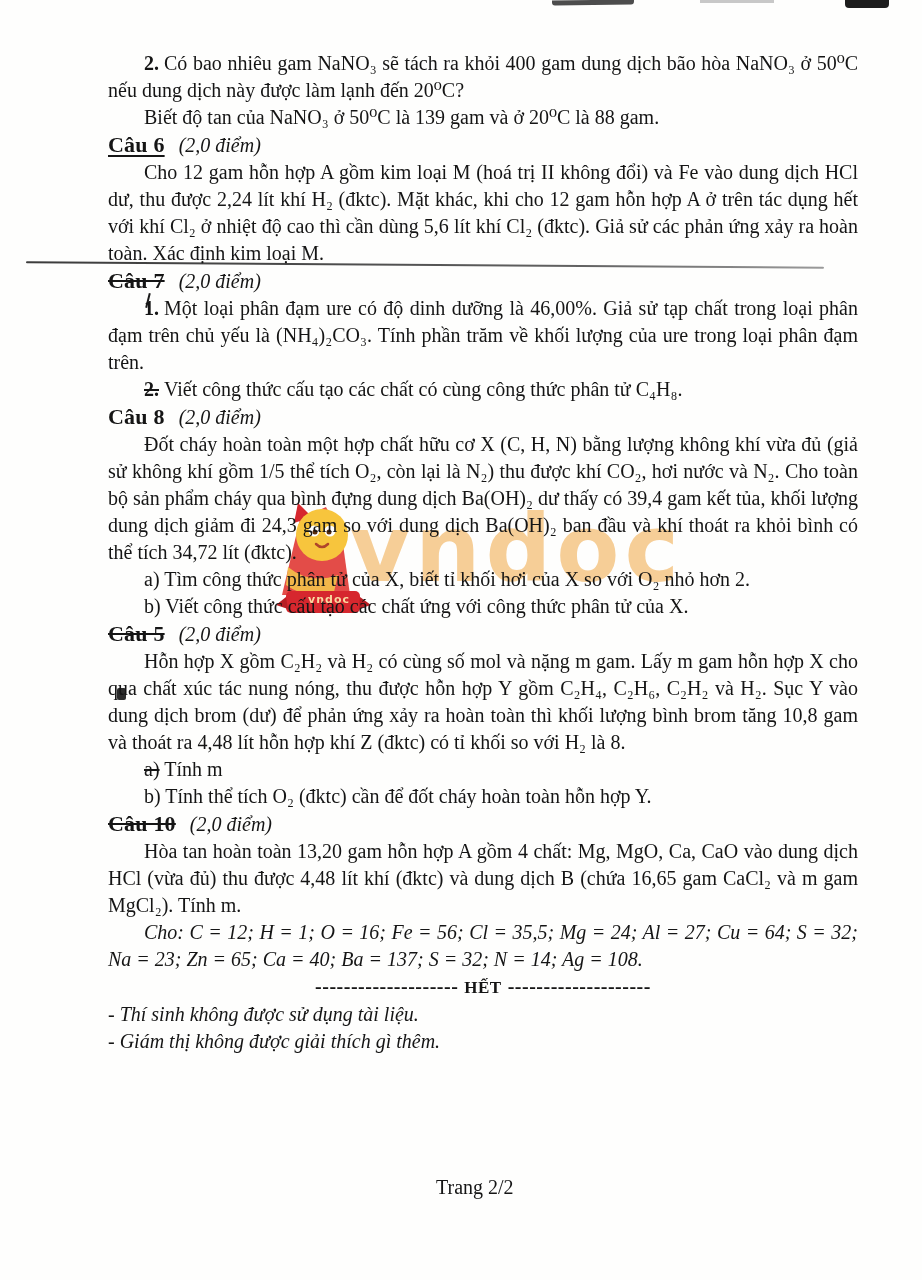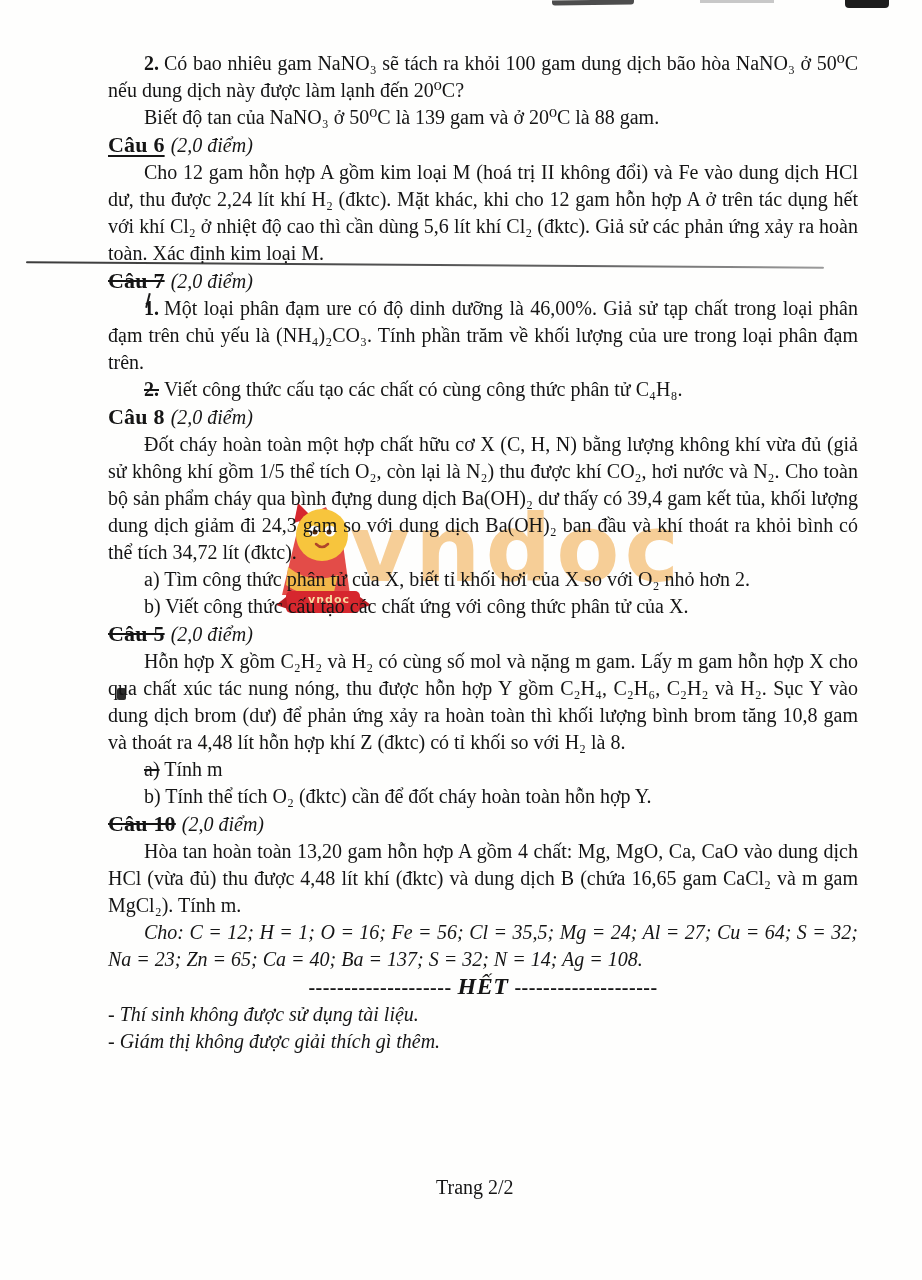--- a/index.html
+++ b/index.html
@@ -29,27 +29,27 @@
     font-family:"DejaVu Sans",sans-serif; font-weight:700; font-size:11px; color:#f9d9a0; letter-spacing:1px; }
 
   
   .content { position:absolute; left:108px; top:50px; width:750px; z-index:2; font-size:20px; line-height:27px; }
   .content p { margin:0; text-align:justify; }
   .indent { text-indent:36px; }
   .heading { margin-left:28px; margin-top:12px; margin-bottom:1px; text-align:left !important; }
   .q-label { font-weight:bold; font-size:22px; letter-spacing:.2px; }
   .q-label.u { text-decoration:underline; text-decoration-thickness:2px; text-underline-offset:3px; }
   .q-label.struck { text-decoration:line-through; text-decoration-thickness:2px; }
-  .points { font-style:italic; margin-left:6px; }
+  .points { font-style:italic; margin-left:14px; }
   .bnum { font-weight:bold; margin-right:5px; }
   .bnum.struck, .pletter.struck { text-decoration:line-through; text-decoration-thickness:2px; }
   .part { text-indent:36px; text-align:left !important; }
   .atomic { font-style:italic; text-indent:36px; margin-top:24px; }
   .het-line { text-align:center !important; font-weight:bold; margin-top:3px; letter-spacing:.5px; }
-  .het-word { margin:0 6px; font-size:24px;font-style:italic; }
+  .het-word { margin:0 6px; font-size:17px; }
   .note { font-style:italic; margin-left:44px; text-align:left !important; }
   .note-first { margin-top:6px; }
   .page-footer { position:absolute; top:1176px; left:436px; z-index:2; font-size:20px; }
 </style>
 </head>
 <body>
 
 <div class="page">
 
   <div class="smudge smudge-a"></div>
@@ -73,21 +73,21 @@
       <rect x="18" y="94" width="74" height="22" rx="5" fill="#d6272e"></rect>
       <path d="M18 100 l-10 8 l12 4 Z" fill="#b71e24"></path>
       <path d="M92 100 l11 8 l-12 4 Z" fill="#b71e24"></path>
     </svg>
   </div>
   <div class="watermark wm-ribbon-label">vndoc</div>
   <div class="watermark wm-text">vndoc</div>
 
   <div class="content">
 
-    <p class="indent"><b class="bnum">2.</b><span>Có bao nhiêu gam NaNO₃ sẽ tách ra khỏi 100 gam dung dịch bão hòa NaNO₃ ở 50⁰C nếu dung dịch này được làm lạnh đến 20⁰C?</span></p>
+    <p class="indent"><b class="bnum">2.</b><span>Có bao nhiêu gam NaNO₃ sẽ tách ra khỏi 400 gam dung dịch bão hòa NaNO₃ ở 50⁰C nếu dung dịch này được làm lạnh đến 20⁰C?</span></p>
     <p class="indent">Biết độ tan của NaNO₃ ở 50⁰C là 139 gam và ở 20⁰C là 88 gam.</p>
 
     <p class="heading"><span class="q-label u">Câu 6</span><span class="points">(2,0 điểm)</span></p>
     <p class="indent">Cho 12 gam hỗn hợp A gồm kim loại M (hoá trị II không đổi) và Fe vào dung dịch HCl dư, thu được 2,24 lít khí H₂ (đktc). Mặt khác, khi cho 12 gam hỗn hợp A ở trên tác dụng hết với khí Cl₂ ở nhiệt độ cao thì cần dùng 5,6 lít khí Cl₂ (đktc). Giả sử các phản ứng xảy ra hoàn toàn. Xác định kim loại M.</p>
 
     <p class="heading"><span class="q-label struck">Câu 7</span><span class="points">(2,0 điểm)</span></p>
     <p class="indent"><b class="bnum">1.</b><span>Một loại phân đạm ure có độ dinh dưỡng là 46,00%. Giả sử tạp chất trong loại phân đạm trên chủ yếu là (NH₄)₂CO₃. Tính phần trăm về khối lượng của ure trong loại phân đạm trên.</span></p>
     <p class="indent"><b class="bnum struck">2.</b><span>Viết công thức cấu tạo các chất có cùng công thức phân tử C₄H₈.</span></p>
 
     <p class="heading"><span class="q-label">Câu 8</span><span class="points">(2,0 điểm)</span></p>

